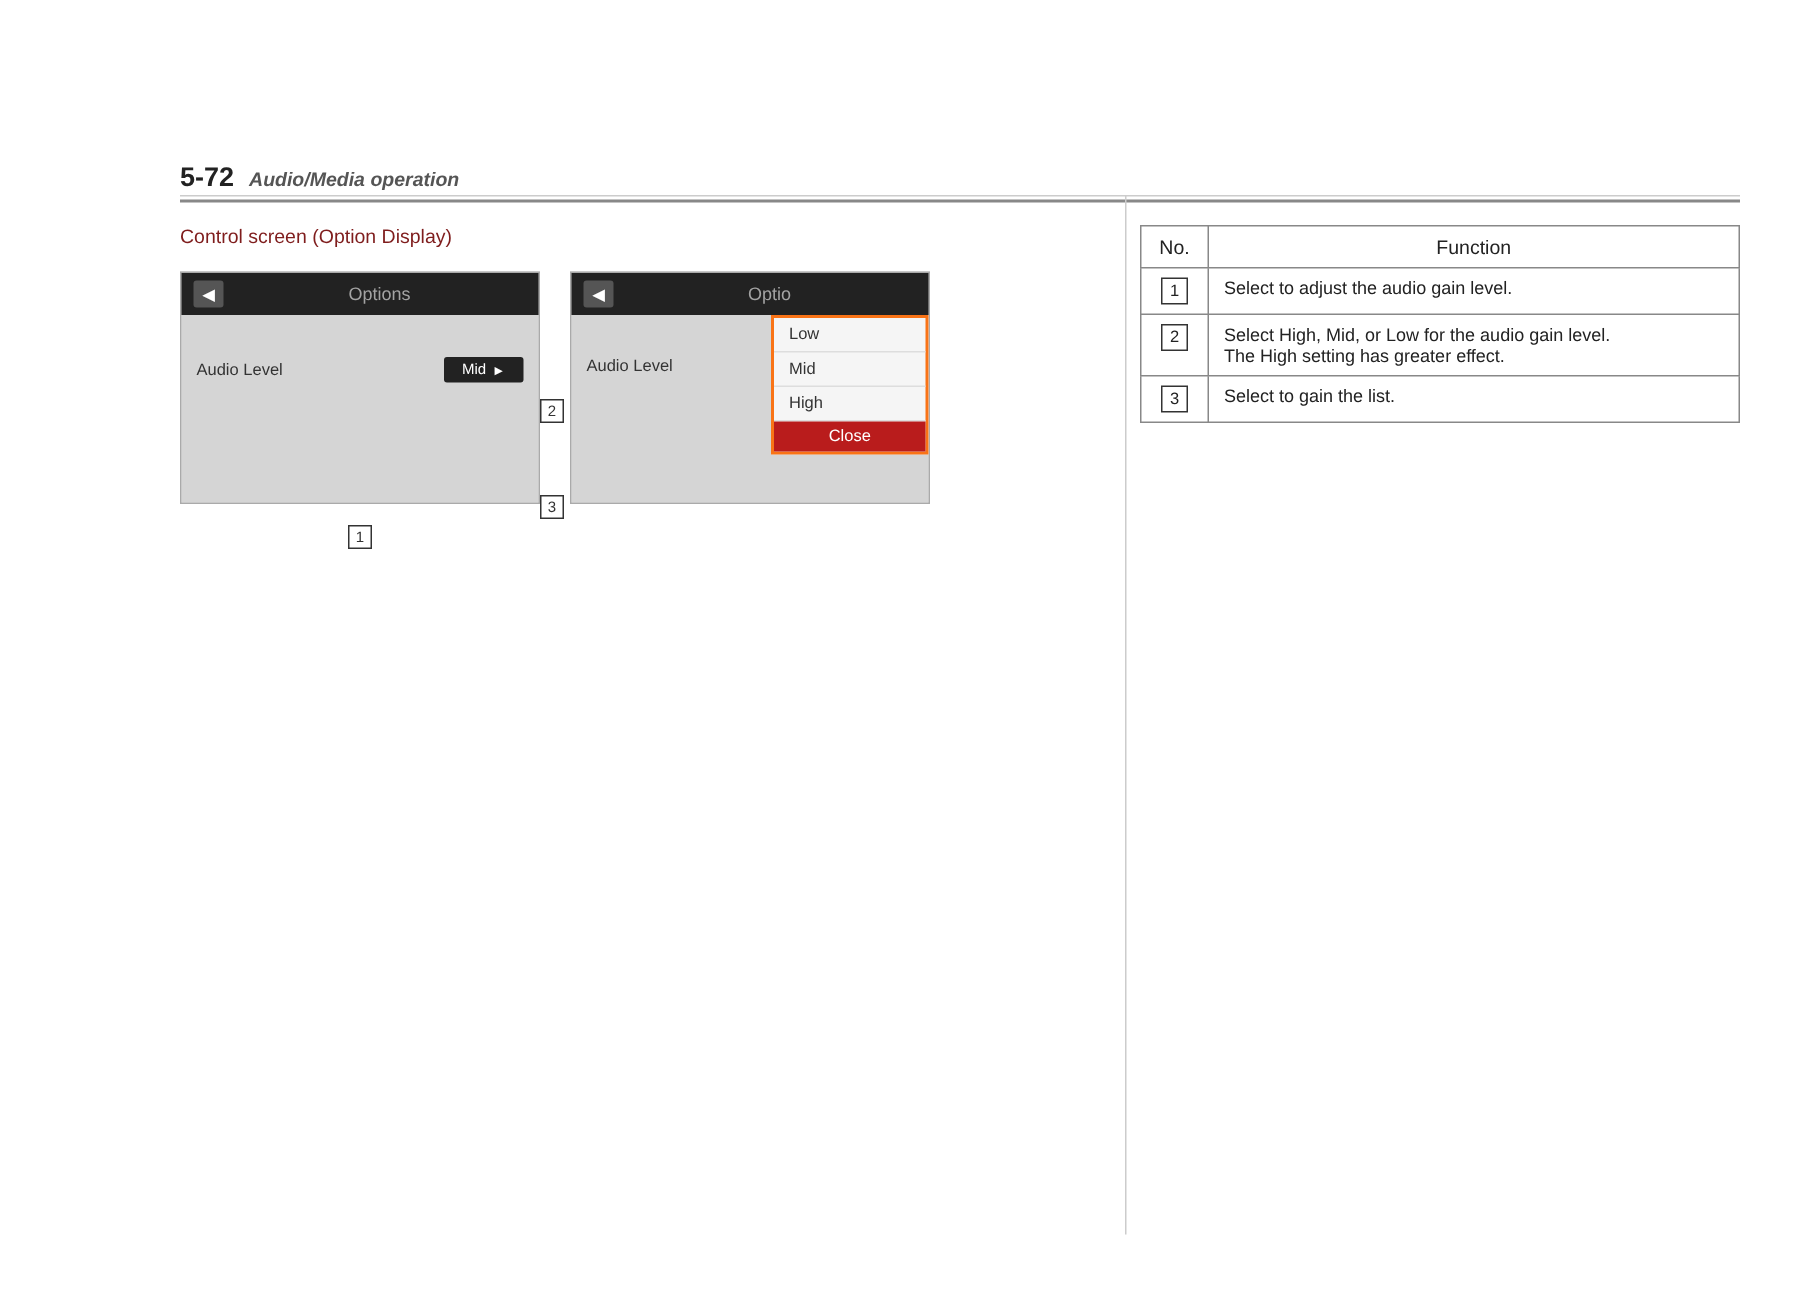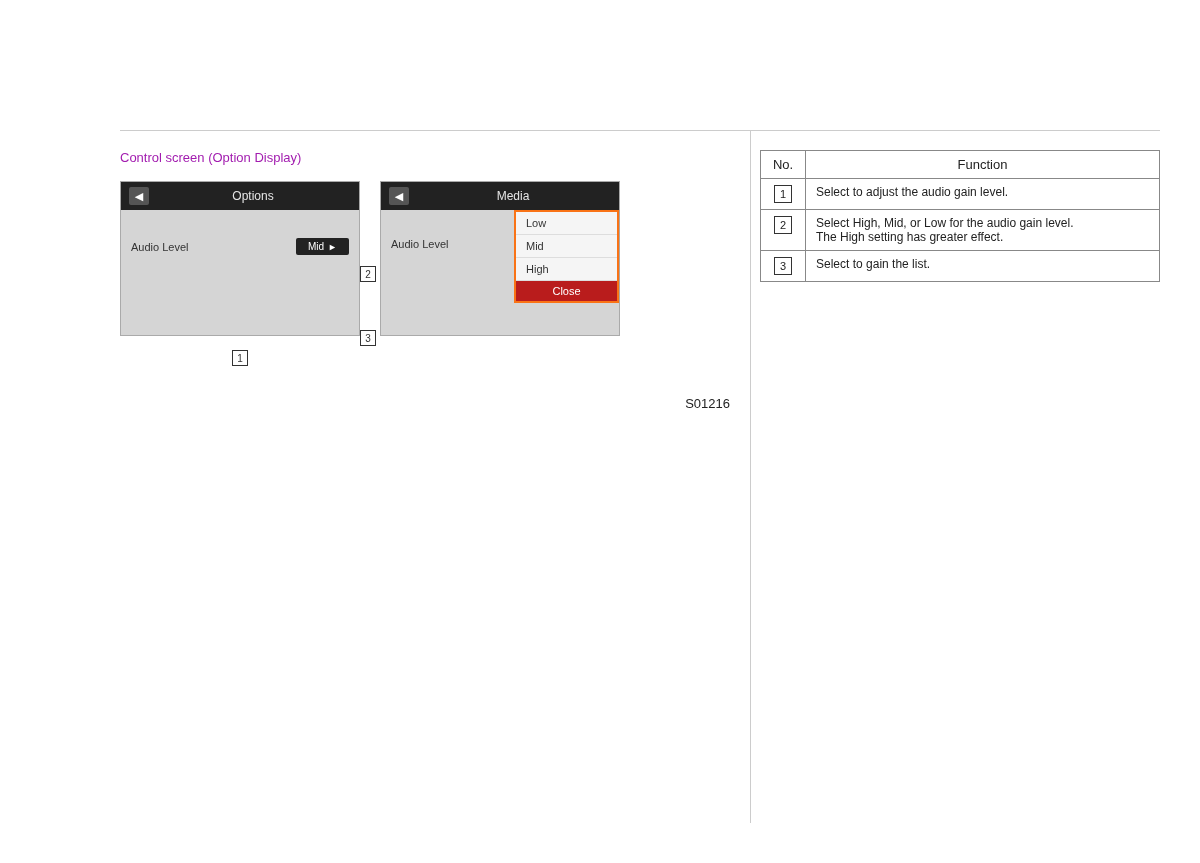--- a/index.html
+++ b/index.html
@@ -69,21 +69,21 @@
     .left-pane {
       position: absolute;
       top: 20px;
       left: 0;
       width: 620px;
       bottom: 0;
     }
 
     .control-screen-title {
       font-size: 13px;
-      color: #a21caf;
+      color: #7f1d1d;
       margin-bottom: 16px;
     }
 
     
     .screens-container {
       display: flex;
       gap: 20px;
       align-items: flex-start;
     }
 
@@ -112,21 +112,21 @@
       background: #555;
       display: flex;
       align-items: center;
       justify-content: center;
       color: #fff;
       font-size: 11px;
       border-radius: 2px;
     }
 
     .screen-title-text {
-      color: #e5e5e5;
+      color: #a3a3a3;
       font-size: 12px;
       flex: 1;
       text-align: center;
     }
 
     .screen-body {
       padding: 8px 10px;
       background: #d5d5d5;
       height: calc(100% - 28px);
       position: relative;
@@ -269,20 +269,24 @@
       width: 1px;
       background: #ccc;
       bottom: 0;
     }
   </style>
 </head>
 <body>
 
 <div class="page-wrapper">
 
+  <div class="header-bar">
+    <span class="header-page-number">5-72</span>
+    <span class="header-section-title">Audio/Media operation</span>
+  </div>
 
   <div class="content-area">
     <div class="top-divider"></div>
 
     <div class="left-pane">
       <div class="control-screen-title">Control screen (Option Display)</div>
 
       <div class="screens-container">
 
         <div style="position:relative;">
@@ -304,21 +308,21 @@
 
           <div class="annotation-box" style="bottom: -30px; left: 50%; transform: translateX(-50%);">
             <span>1</span>
           </div>
         </div>
 
         <div style="position:relative;">
           <div class="screen-mockup-2">
             <div class="screen-top-bar">
               <div class="back-btn">◀</div>
-              <div class="screen-title-text">Media</div>
+              <div class="screen-title-text">Optio</div>
             </div>
             <div class="screen-body">
               <div class="audio-level-row">
                 <span class="audio-level-label">Audio Level</span>
               </div>
             </div>
 
             <div class="dropdown-overlay">
               <div class="dropdown-item">Low</div>
               <div class="dropdown-item">Mid</div>
@@ -331,21 +335,20 @@
             <span>2</span>
           </div>
 
           <div class="annotation-box" style="position:absolute; bottom: -10px; left: -20px;">
             <span>3</span>
           </div>
         </div>
 
       </div>
 
-      <div style="margin-top: 60px; text-align: right; padding-right: 10px;">S01216</div>
     </div>
 
     <div class="vertical-divider"></div>
 
     <div class="right-pane">
       <table class="function-table">
         <thead>
           <tr>
             <th>No.</th>
             <th>Function</th>

